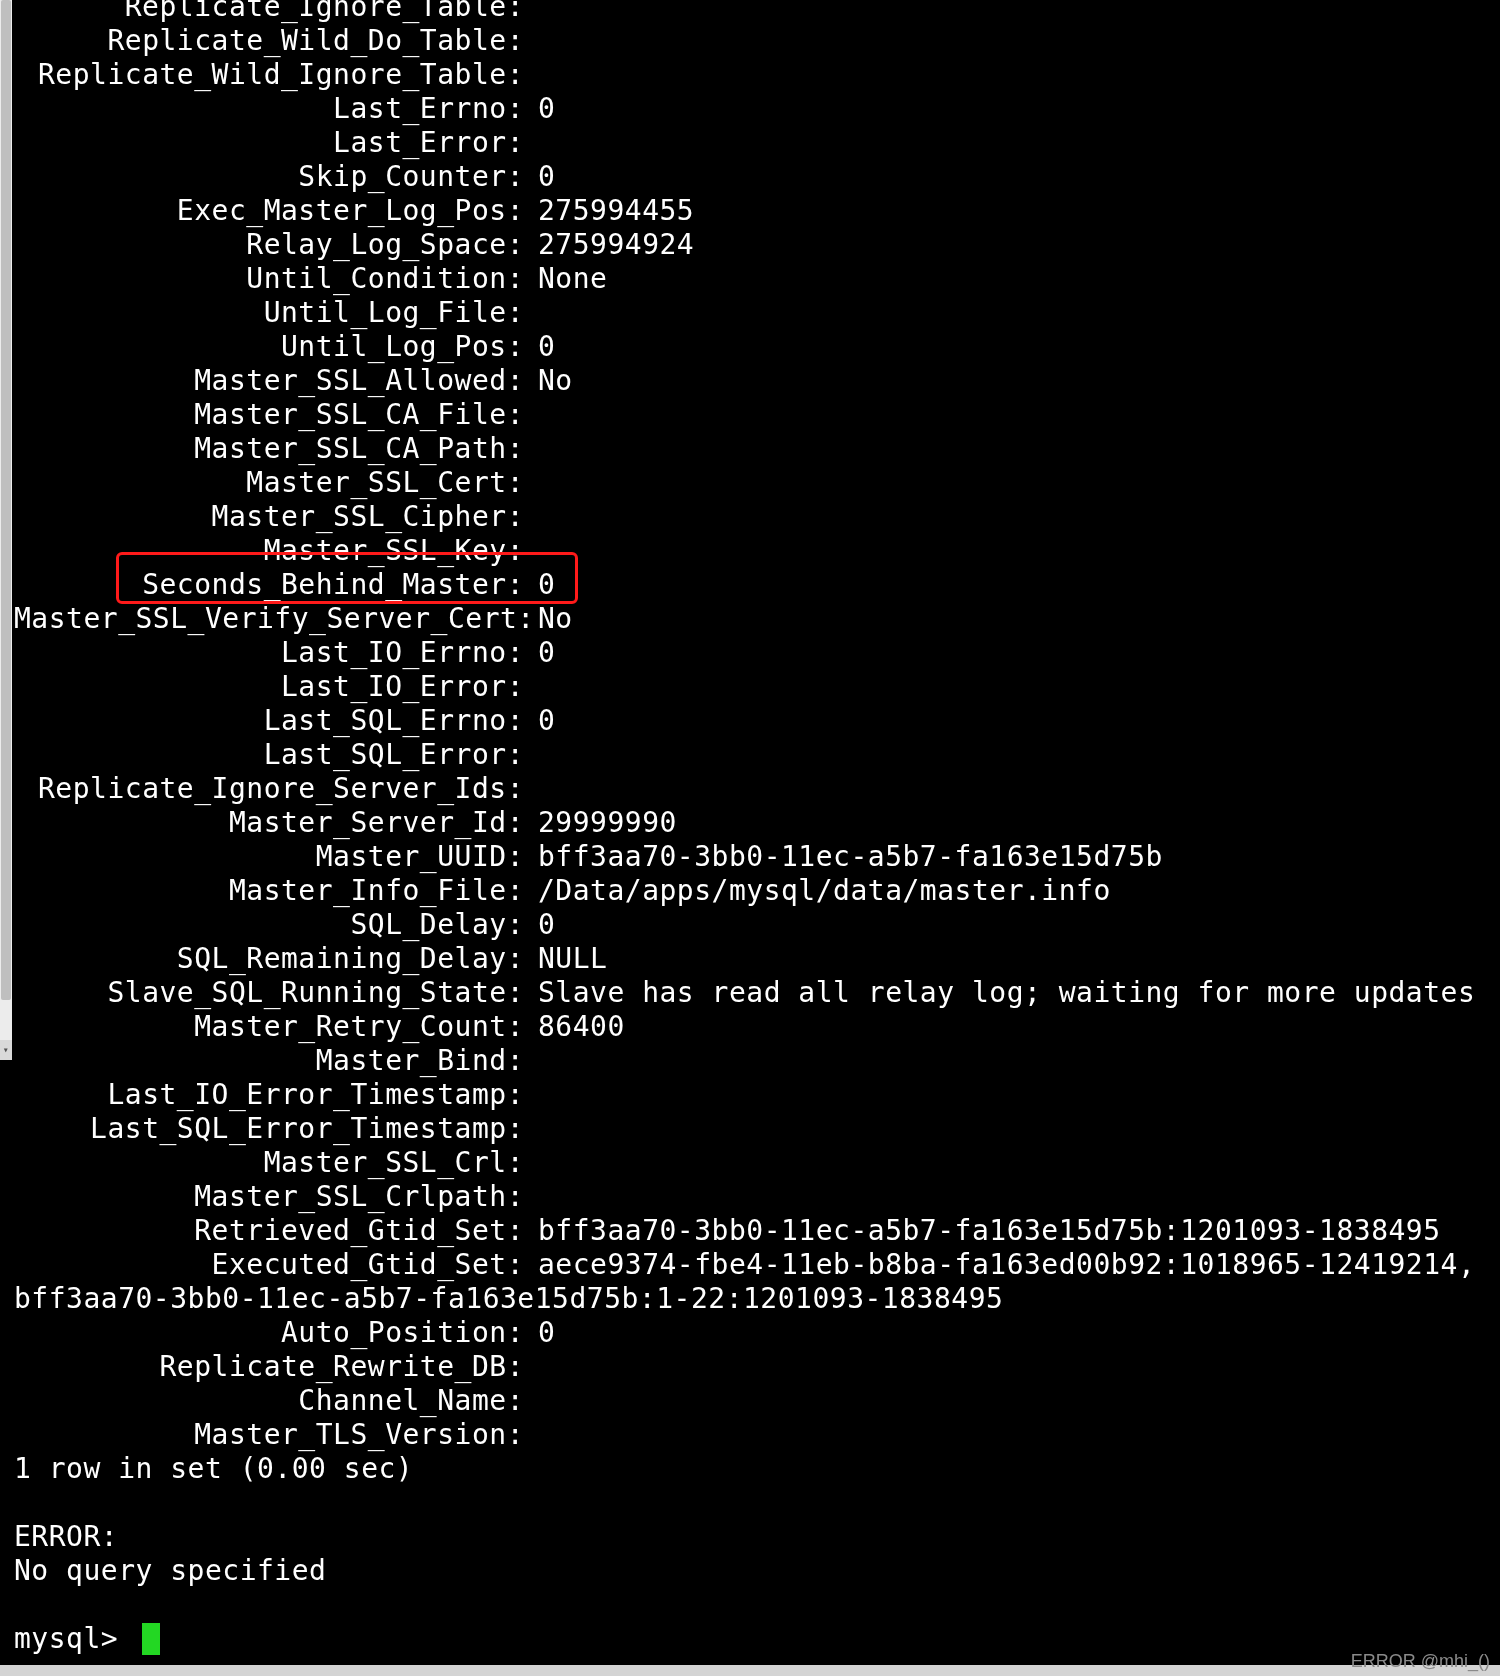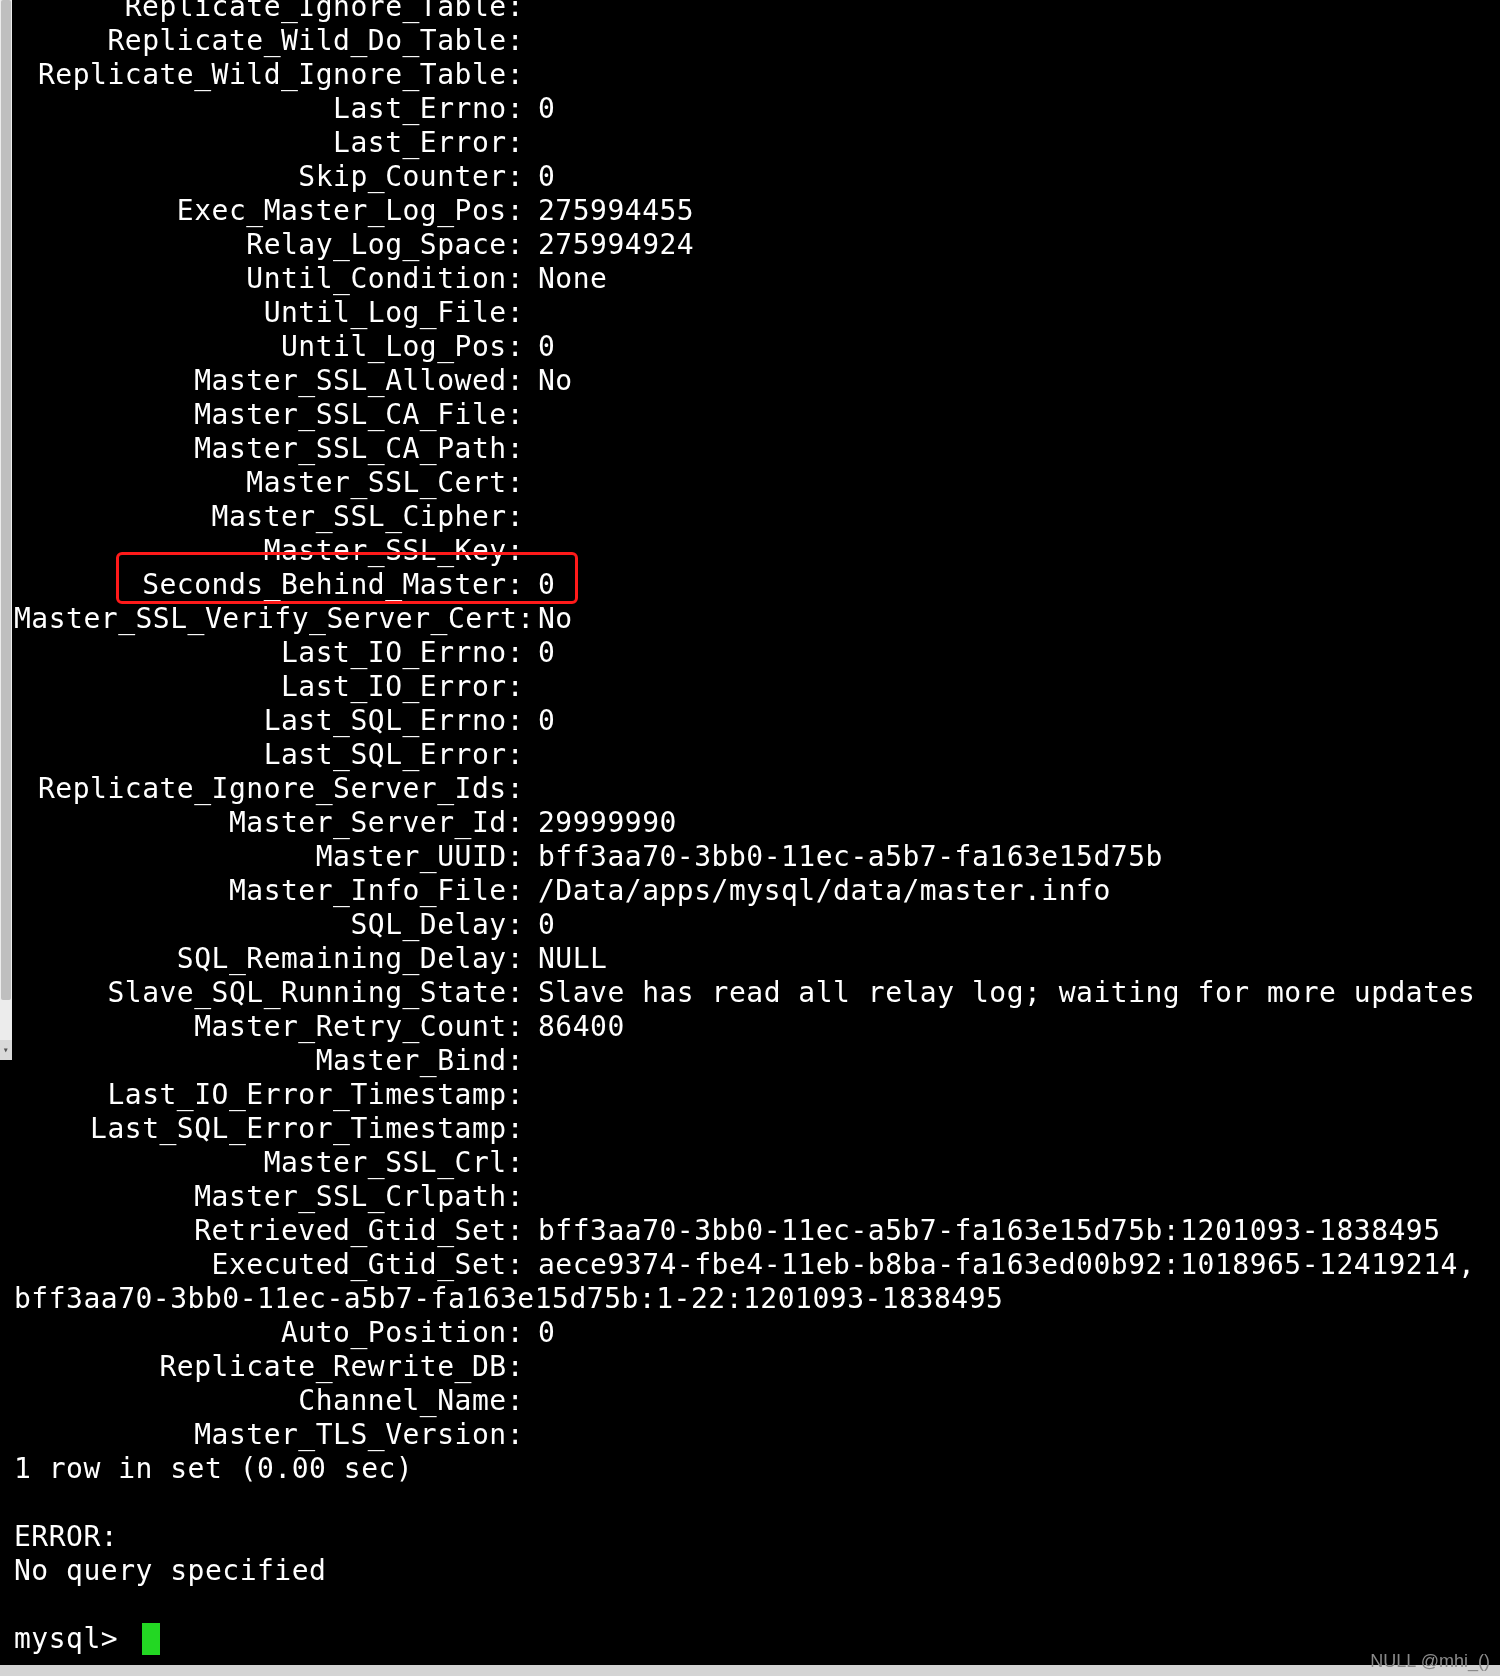--- a/index.html
+++ b/index.html
@@ -55,15 +55,15 @@
     <div class="thumb"></div>
     <div class="btn">▾</div>
   </div>
 
   <div class="content" id="content"><div class="row"><span class="lbl">Replicate_Ignore_Table:</span><span class="val"></span></div><div class="row"><span class="lbl">Replicate_Wild_Do_Table:</span><span class="val"></span></div><div class="row"><span class="lbl">Replicate_Wild_Ignore_Table:</span><span class="val"></span></div><div class="row"><span class="lbl">Last_Errno:</span><span class="val">0</span></div><div class="row"><span class="lbl">Last_Error:</span><span class="val"></span></div><div class="row"><span class="lbl">Skip_Counter:</span><span class="val">0</span></div><div class="row"><span class="lbl">Exec_Master_Log_Pos:</span><span class="val">275994455</span></div><div class="row"><span class="lbl">Relay_Log_Space:</span><span class="val">275994924</span></div><div class="row"><span class="lbl">Until_Condition:</span><span class="val">None</span></div><div class="row"><span class="lbl">Until_Log_File:</span><span class="val"></span></div><div class="row"><span class="lbl">Until_Log_Pos:</span><span class="val">0</span></div><div class="row"><span class="lbl">Master_SSL_Allowed:</span><span class="val">No</span></div><div class="row"><span class="lbl">Master_SSL_CA_File:</span><span class="val"></span></div><div class="row"><span class="lbl">Master_SSL_CA_Path:</span><span class="val"></span></div><div class="row"><span class="lbl">Master_SSL_Cert:</span><span class="val"></span></div><div class="row"><span class="lbl">Master_SSL_Cipher:</span><span class="val"></span></div><div class="row"><span class="lbl">Master_SSL_Key:</span><span class="val"></span></div><div class="row"><span class="lbl">Seconds_Behind_Master:</span><span class="val">0</span></div><div class="row"><span class="lbl">Master_SSL_Verify_Server_Cert:</span><span class="val">No</span></div><div class="row"><span class="lbl">Last_IO_Errno:</span><span class="val">0</span></div><div class="row"><span class="lbl">Last_IO_Error:</span><span class="val"></span></div><div class="row"><span class="lbl">Last_SQL_Errno:</span><span class="val">0</span></div><div class="row"><span class="lbl">Last_SQL_Error:</span><span class="val"></span></div><div class="row"><span class="lbl">Replicate_Ignore_Server_Ids:</span><span class="val"></span></div><div class="row"><span class="lbl">Master_Server_Id:</span><span class="val">29999990</span></div><div class="row"><span class="lbl">Master_UUID:</span><span class="val">bff3aa70-3bb0-11ec-a5b7-fa163e15d75b</span></div><div class="row"><span class="lbl">Master_Info_File:</span><span class="val">/Data/apps/mysql/data/master.info</span></div><div class="row"><span class="lbl">SQL_Delay:</span><span class="val">0</span></div><div class="row"><span class="lbl">SQL_Remaining_Delay:</span><span class="val">NULL</span></div><div class="row"><span class="lbl">Slave_SQL_Running_State:</span><span class="val">Slave has read all relay log; waiting for more updates</span></div><div class="row"><span class="lbl">Master_Retry_Count:</span><span class="val">86400</span></div><div class="row"><span class="lbl">Master_Bind:</span><span class="val"></span></div><div class="row"><span class="lbl">Last_IO_Error_Timestamp:</span><span class="val"></span></div><div class="row"><span class="lbl">Last_SQL_Error_Timestamp:</span><span class="val"></span></div><div class="row"><span class="lbl">Master_SSL_Crl:</span><span class="val"></span></div><div class="row"><span class="lbl">Master_SSL_Crlpath:</span><span class="val"></span></div><div class="row"><span class="lbl">Retrieved_Gtid_Set:</span><span class="val">bff3aa70-3bb0-11ec-a5b7-fa163e15d75b:1201093-1838495</span></div><div class="row"><span class="lbl">Executed_Gtid_Set:</span><span class="val">aece9374-fbe4-11eb-b8ba-fa163ed00b92:1018965-12419214,</span></div><div class="row">bff3aa70-3bb0-11ec-a5b7-fa163e15d75b:1-22:1201093-1838495</div><div class="row"><span class="lbl">Auto_Position:</span><span class="val">0</span></div><div class="row"><span class="lbl">Replicate_Rewrite_DB:</span><span class="val"></span></div><div class="row"><span class="lbl">Channel_Name:</span><span class="val"></span></div><div class="row"><span class="lbl">Master_TLS_Version:</span><span class="val"></span></div><div class="row">1 row in set (0.00 sec)</div><div class="row"></div><div class="row">ERROR:</div><div class="row">No query specified</div><div class="row"></div><div class="row"><span>mysql&gt; </span><span class="cursor"></span></div></div>
 
   <div class="hl" id="hl" style="top: 552px; left: 116px; width: 456px; height: 46px;"></div>
 </div>
 
 <div class="bottombar"></div>
-<div class="footer">NULL @mhi_()</div>
+<div class="footer">ERROR @mhi_()</div>
 
 </div>
 
 </body></html>

